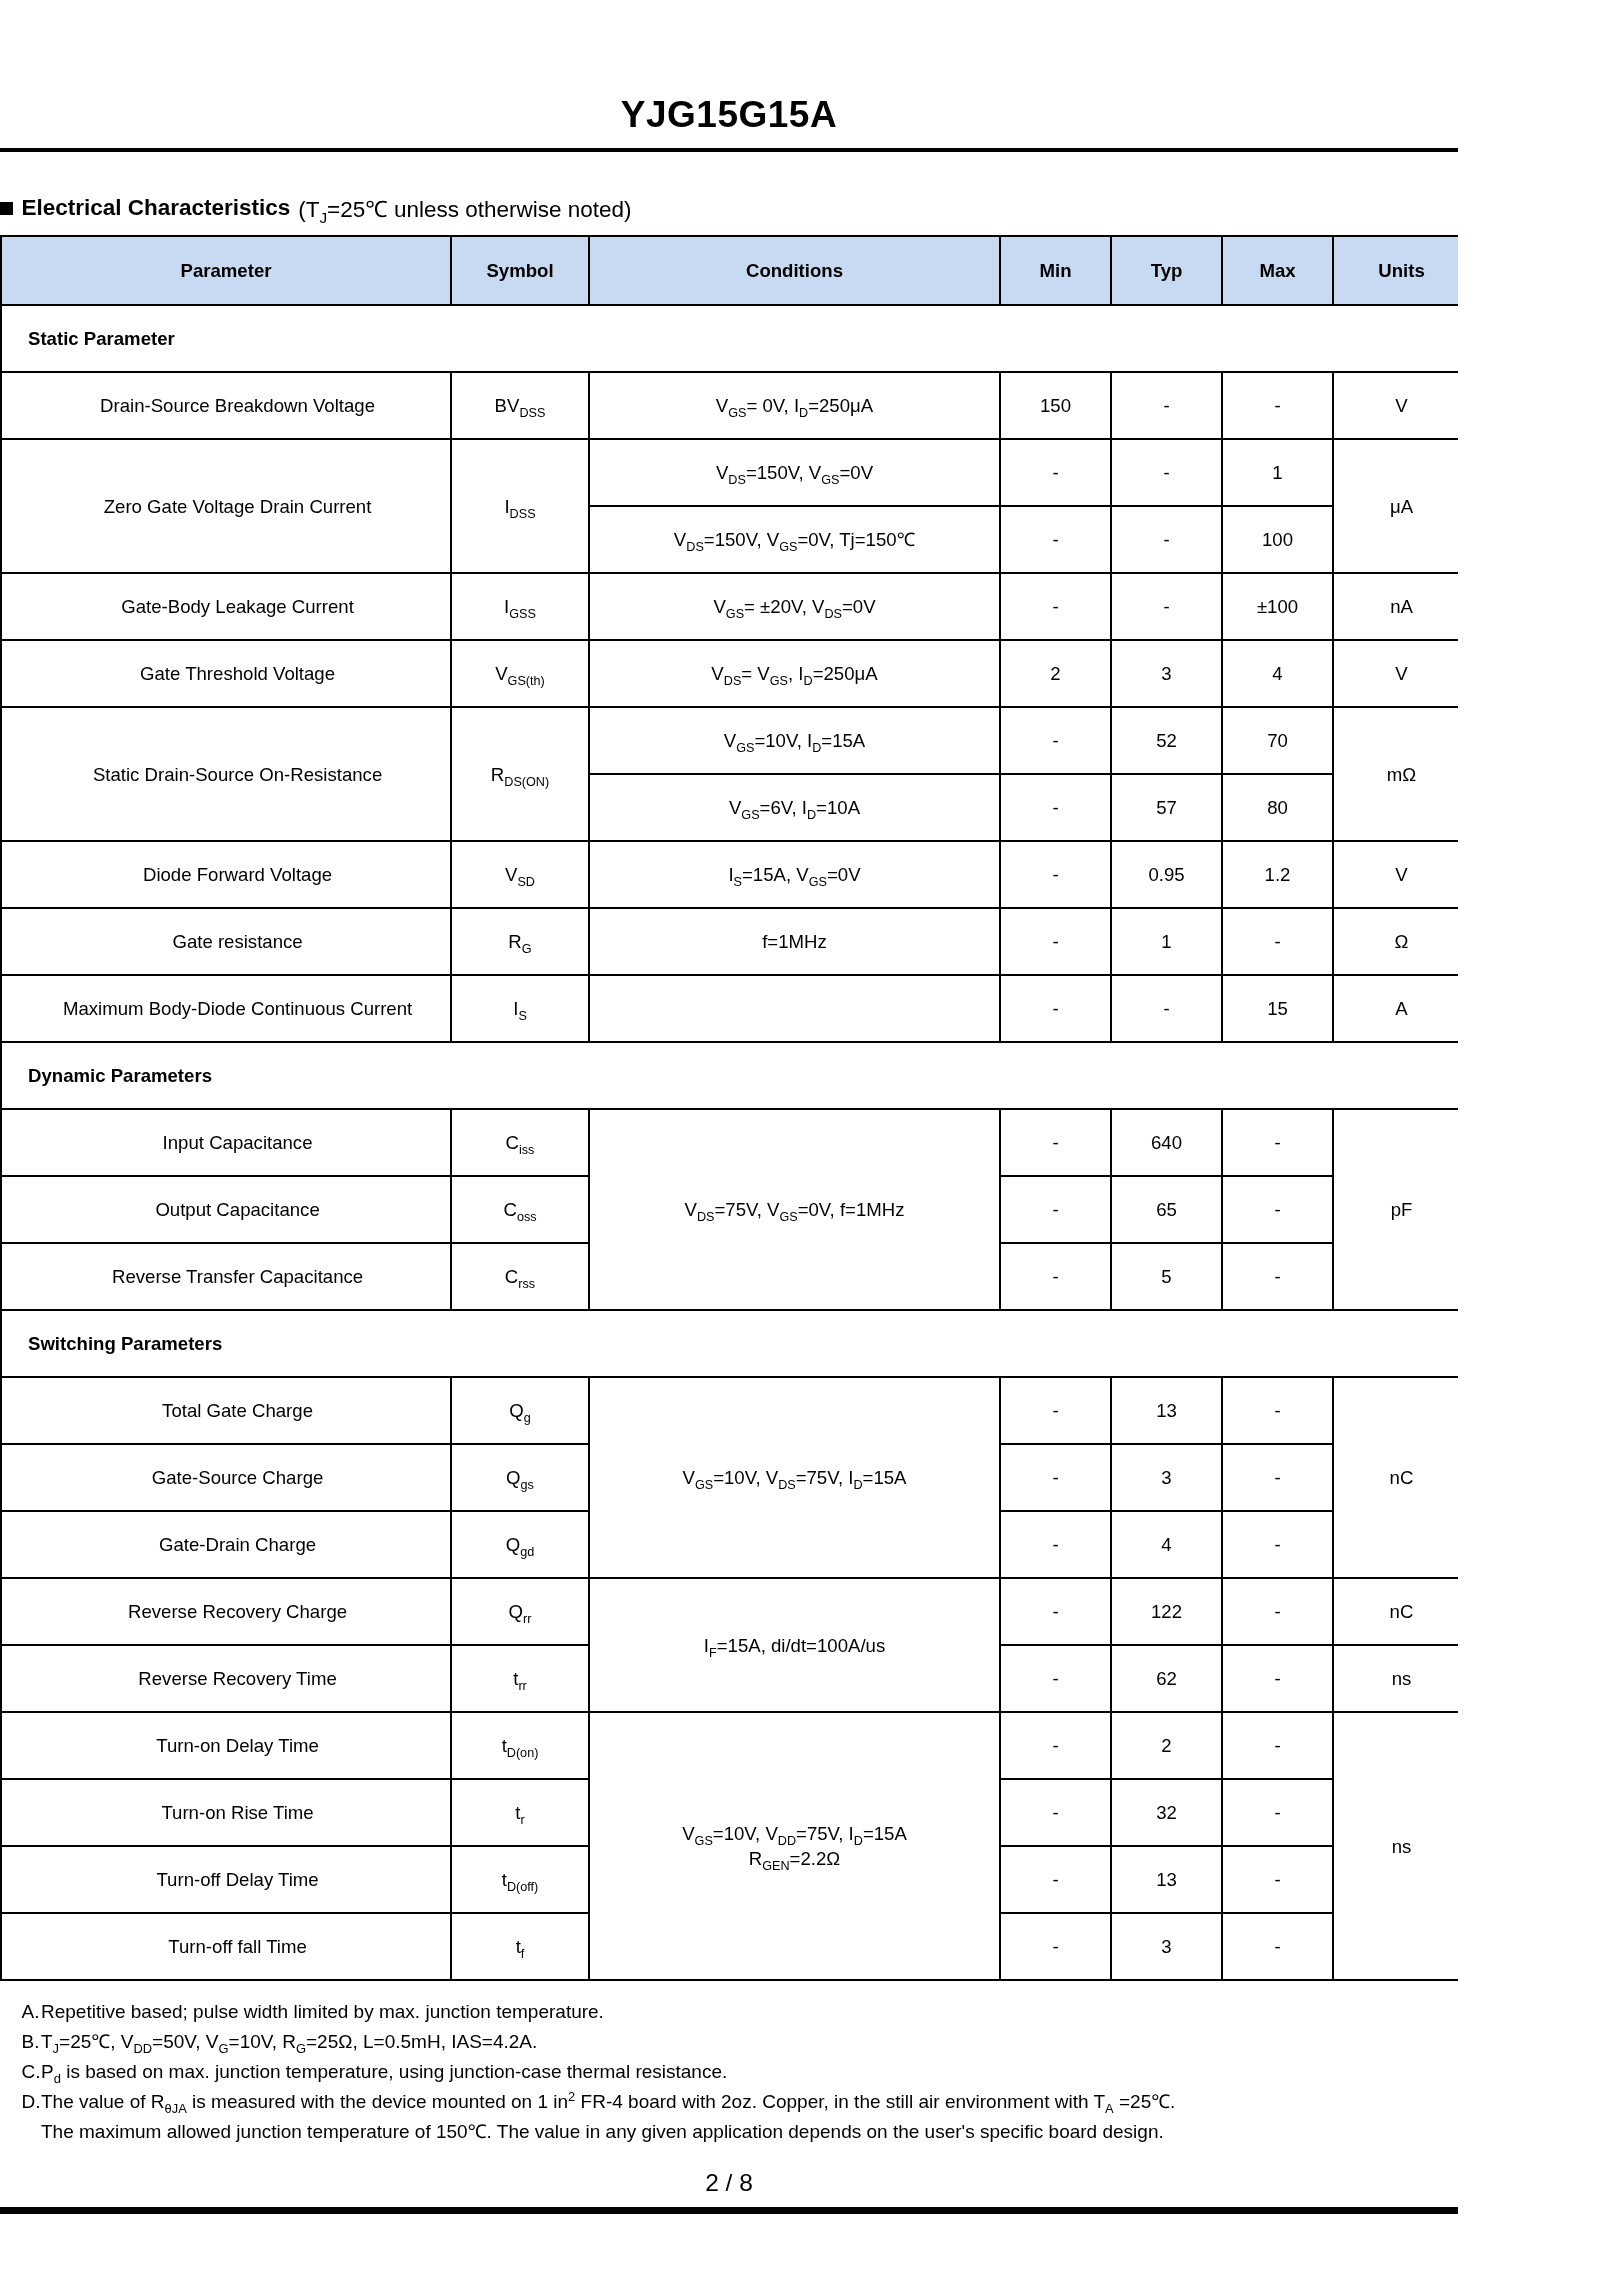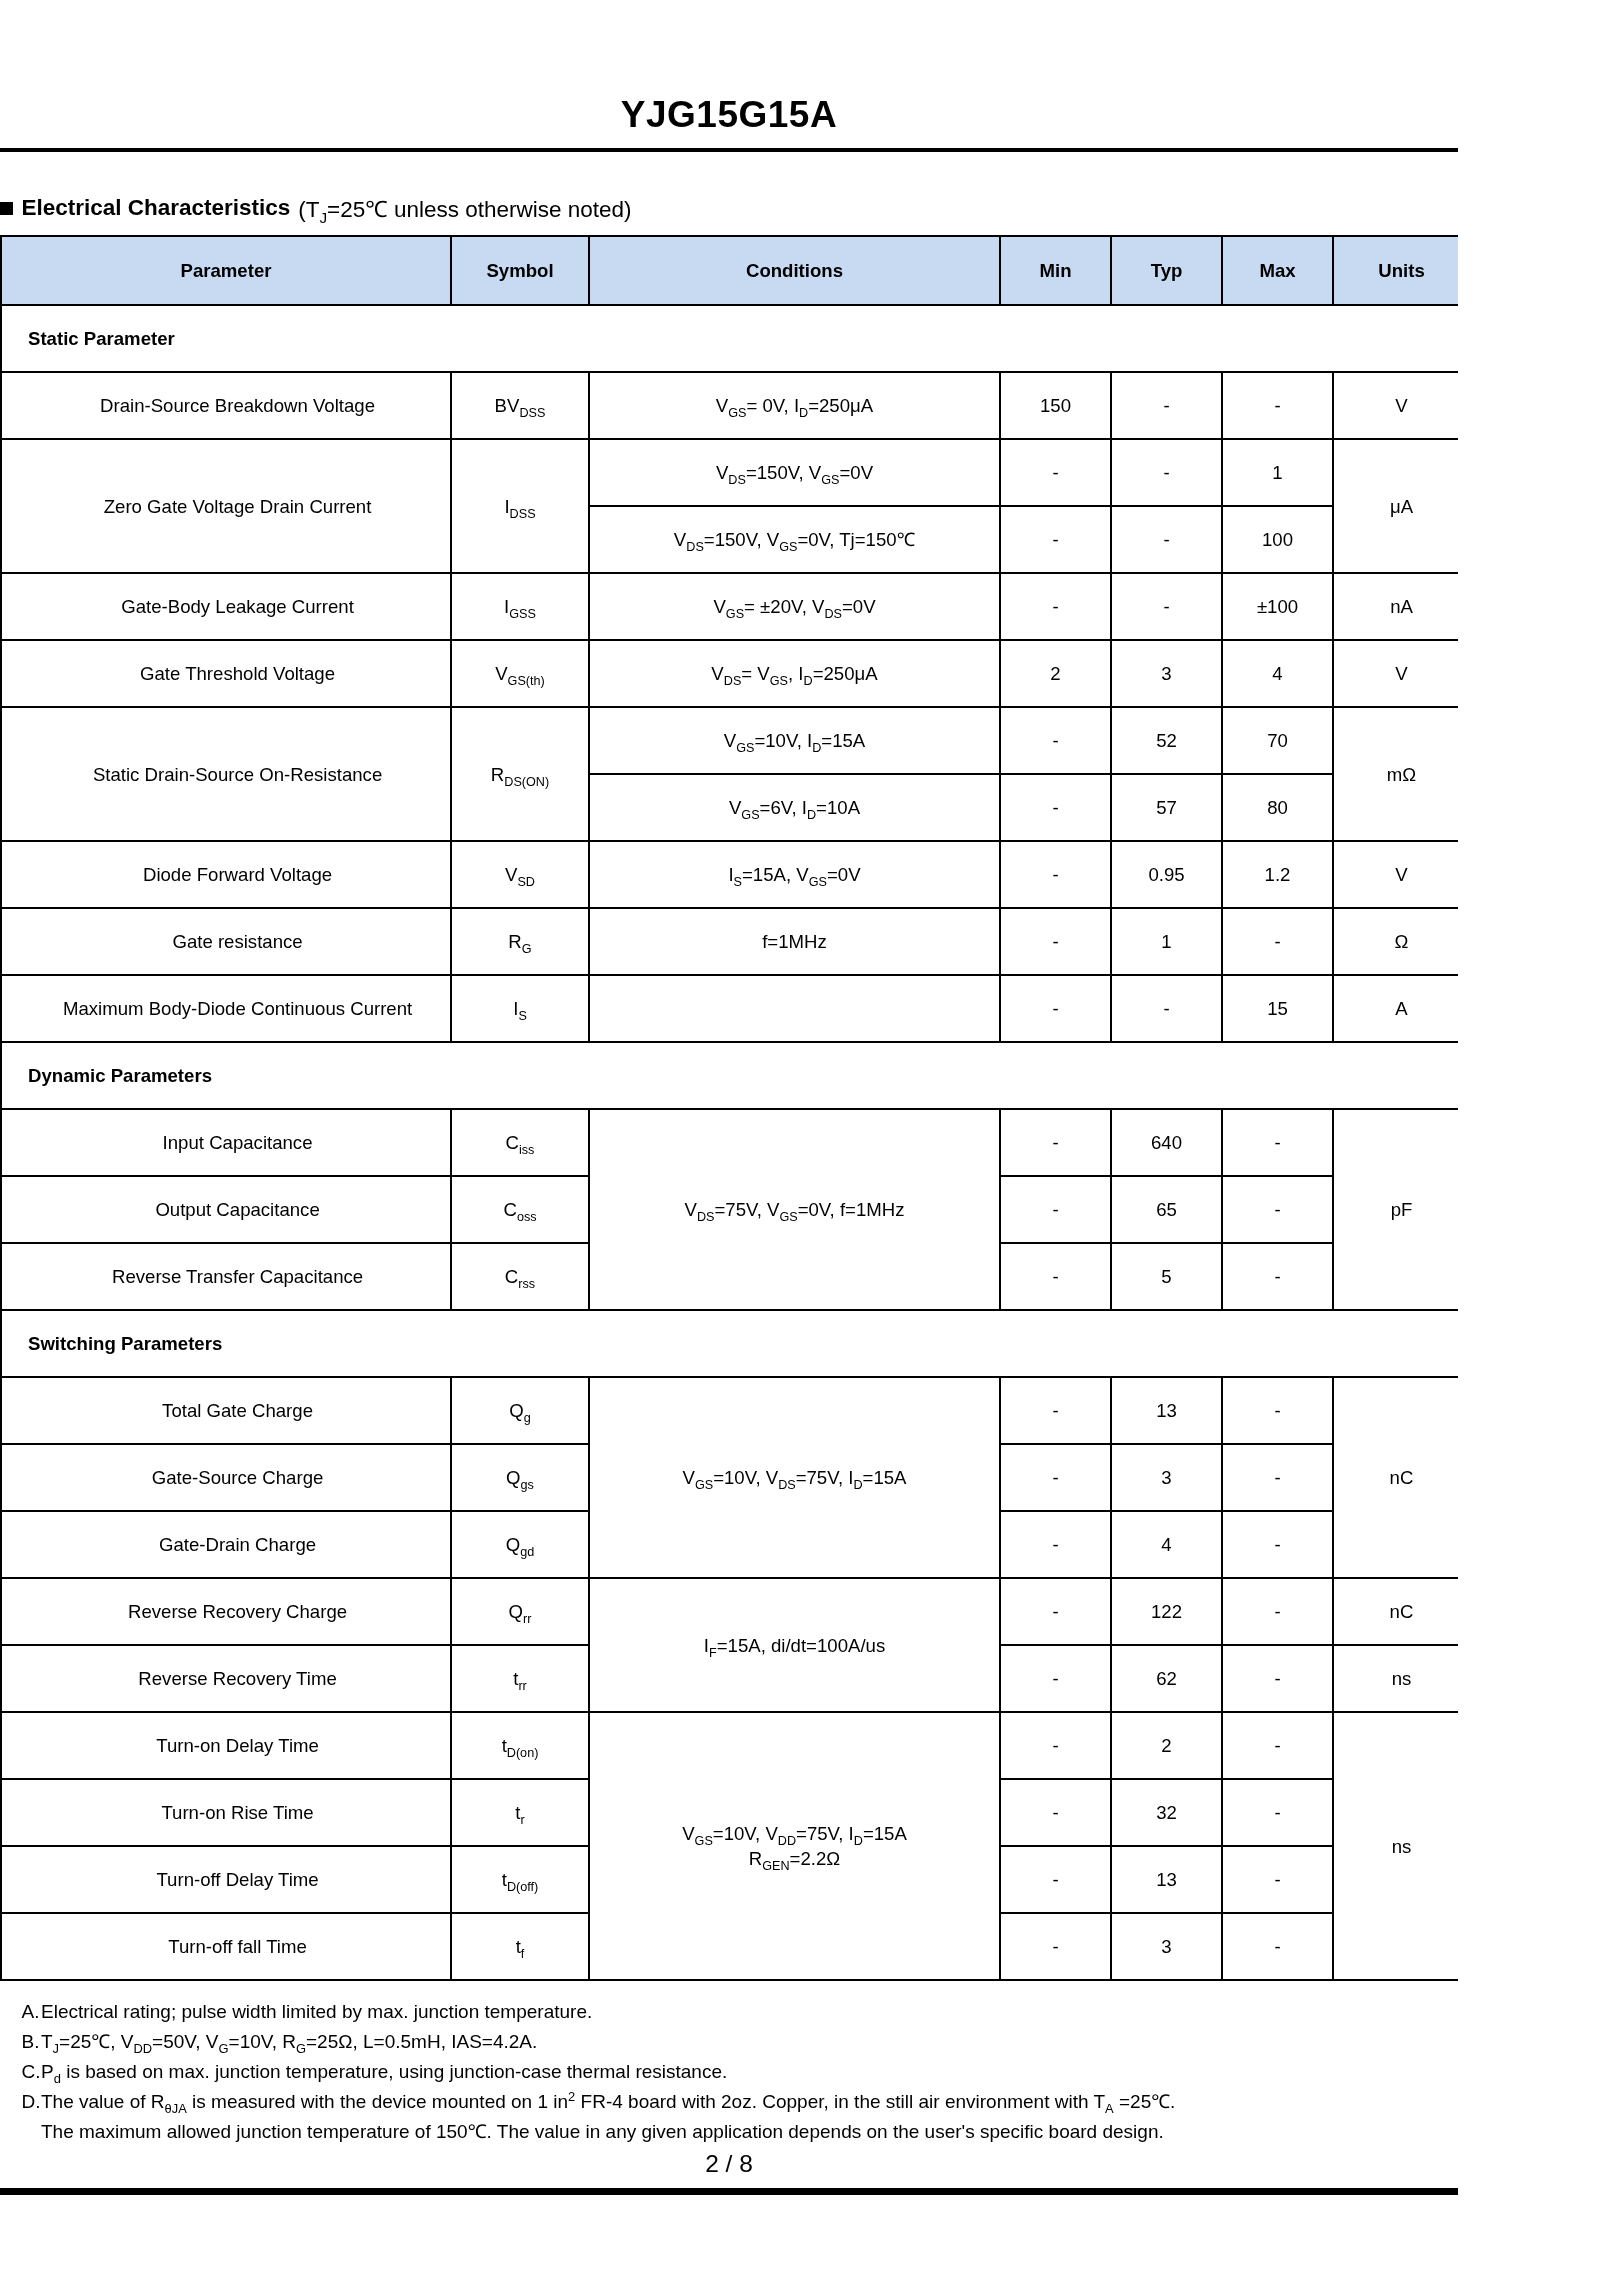--- a/index.html
+++ b/index.html
@@ -79,21 +79,21 @@
     margin: 15.7px auto 0 auto;
     font-size: 19px;
   }
   .note-row { display: flex; line-height: 30px; }
   .note-label { flex: none; width: 41px; padding-left: 21.6px; }
   .note-text { flex: 1; }
 
   .page-number {
     text-align: center;
     font-size: 24.5px;
-    margin-top: 3px;
+    margin-top: 22px;
   }
   .bottom-rule {
     width: 1494px;
     height: 6.9px;
     background: #000;
     margin: 9.8px auto 0 auto;
   }
 </style>
 </head>
 <body>
@@ -316,21 +316,21 @@
           <td>-</td>
           <td>3</td>
           <td>-</td>
         </tr>
       </tbody>
   </table>
 
   <div class="notes">
       <div class="note-row">
         <span class="note-label">A.</span>
-        <span class="note-text">Electrical rating; pulse width limited by max. junction temperature.</span>
+        <span class="note-text">Repetitive based; pulse width limited by max. junction temperature.</span>
       </div>
       <div class="note-row">
         <span class="note-label">B.</span>
         <span class="note-text">T<sub>J</sub>=25℃, V<sub>DD</sub>=50V, V<sub>G</sub>=10V, R<sub>G</sub>=25Ω, L=0.5mH, IAS=4.2A.</span>
       </div>
       <div class="note-row">
         <span class="note-label">C.</span>
         <span class="note-text">P<sub>d</sub> is based on max. junction temperature, using junction-case thermal resistance.</span>
       </div>
       <div class="note-row">

